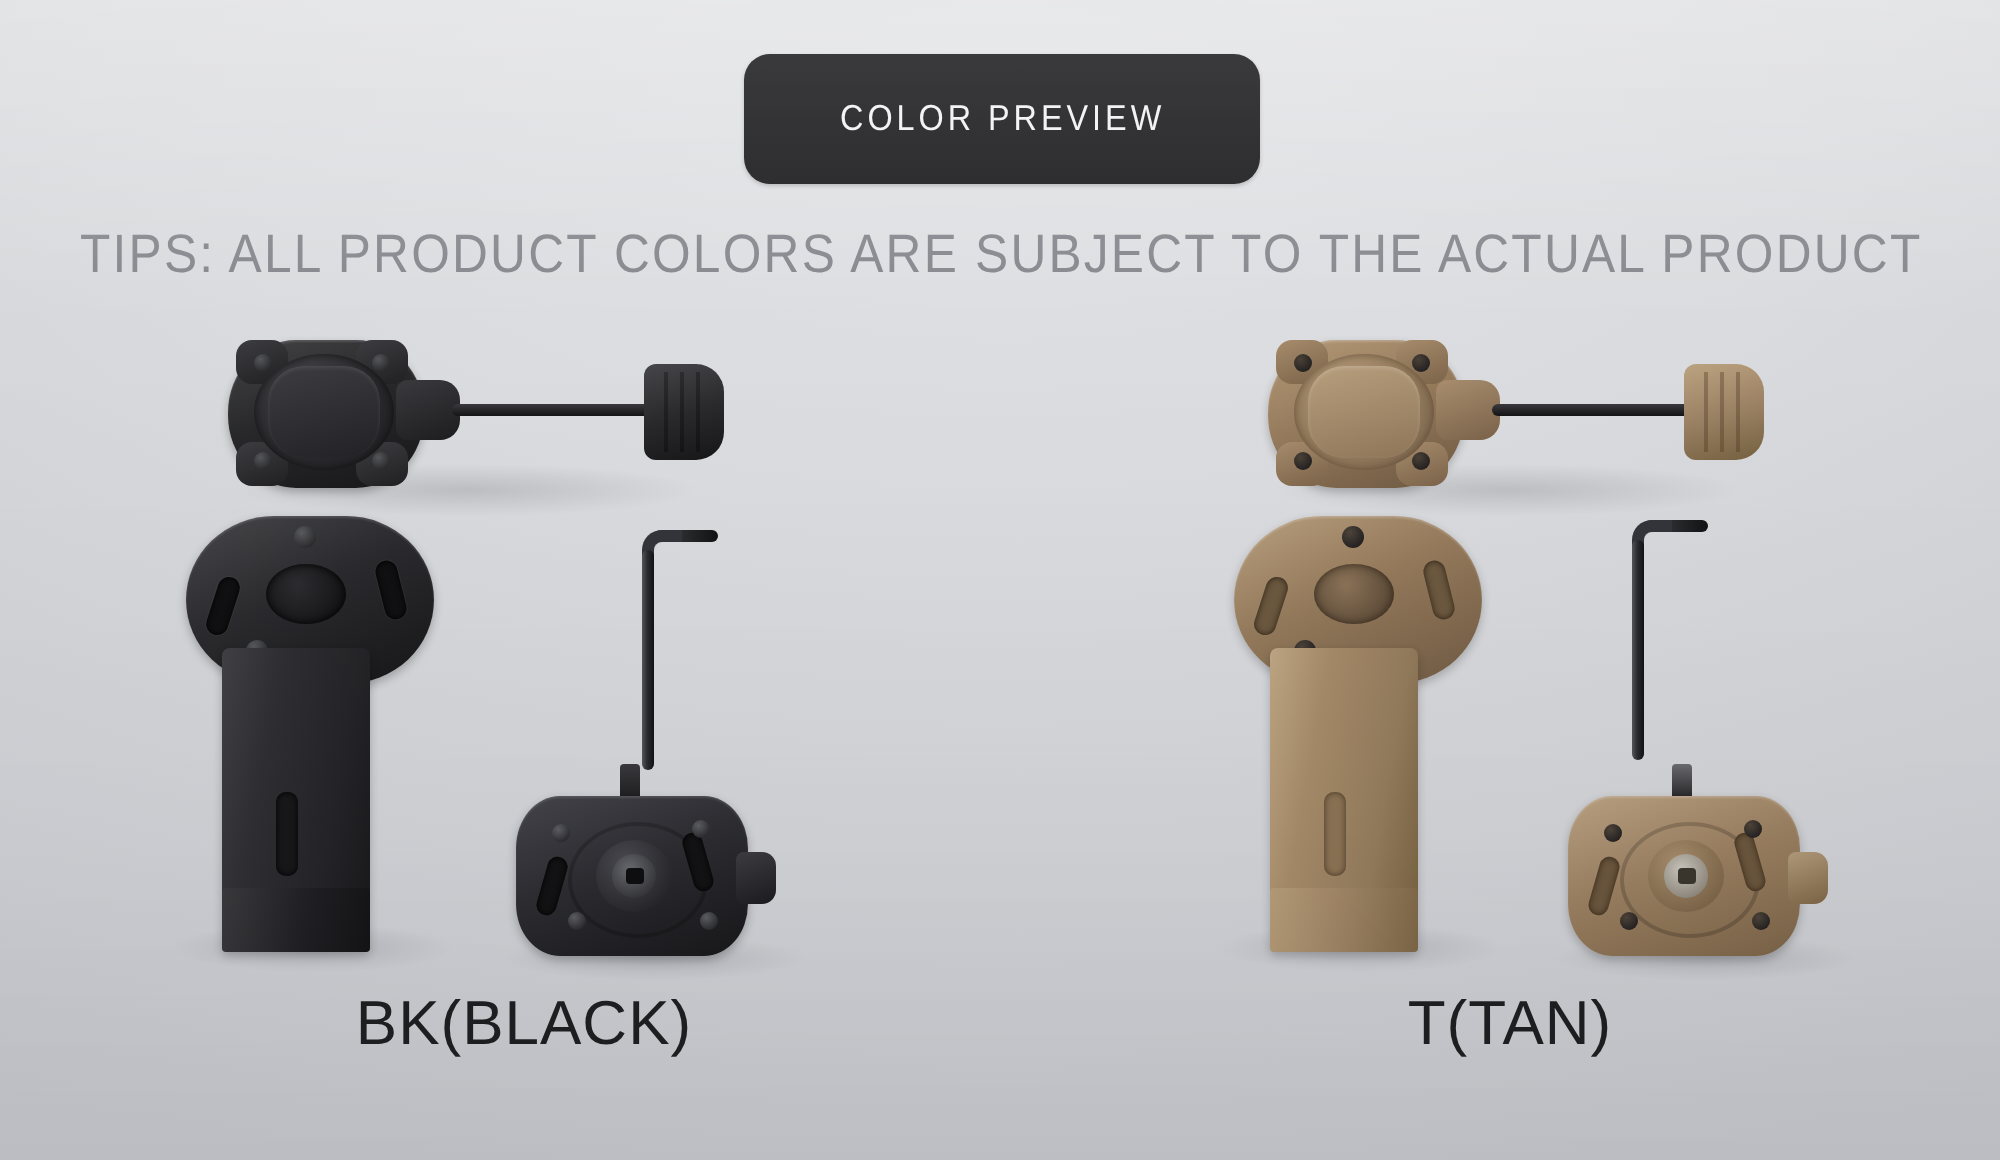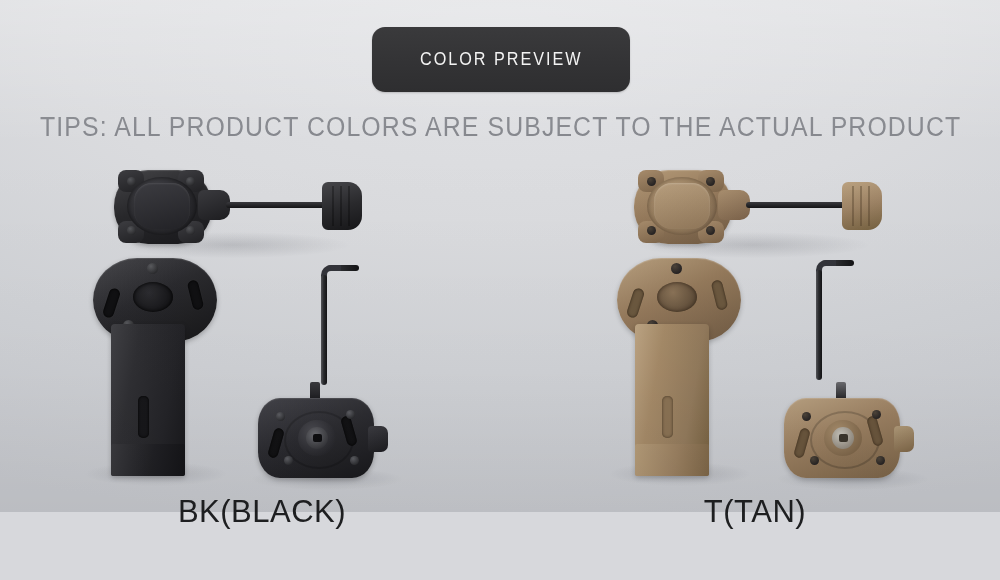--- a/index.html
+++ b/index.html
@@ -3,21 +3,21 @@
 <meta charset="utf-8">
 <title>Color Preview</title>
 <style>
   html,body{margin:0;padding:0;}
   body{
     width:1000px;height:580px;overflow:hidden;
     font-family:"Liberation Sans", sans-serif;
     background:#d7d8dc;
   }
   #stage{
-    position:relative;width:1000px;height:512px;
+    position:relative;width:1000px;height:580px;
     background:
       radial-gradient(115% 95% at 50% 8%, #e0e1e4 0%, #dadbde 38%, #d0d2d6 68%, #c6c8cd 100%);
   }
   #stage:after{
     content:"";position:absolute;inset:0;pointer-events:none;
     background:linear-gradient(180deg, rgba(255,255,255,.30) 0%, rgba(255,255,255,0) 28%,
                 rgba(0,0,0,.018) 72%, rgba(0,0,0,.055) 100%);
   }
 
   

